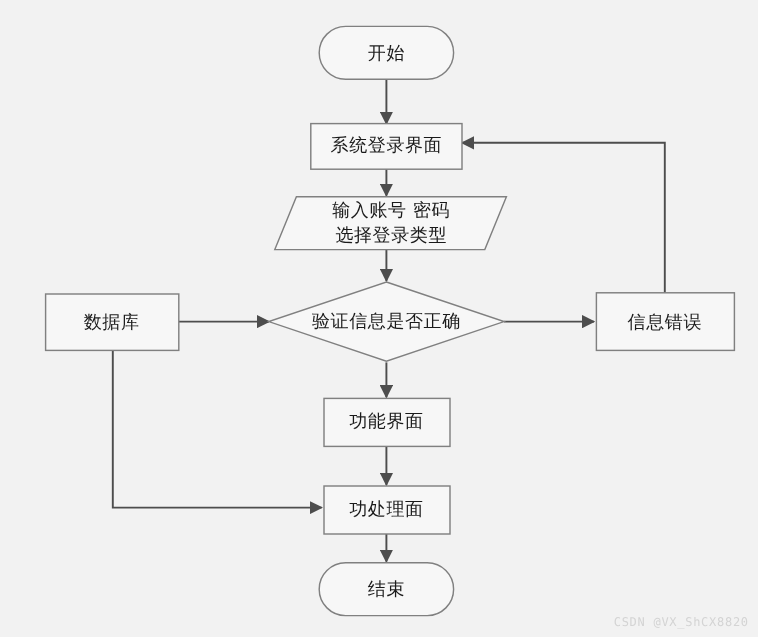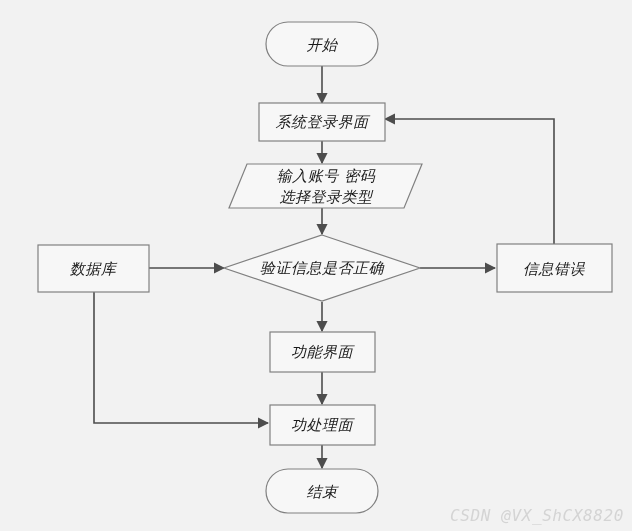--- a/index.html
+++ b/index.html
@@ -7,21 +7,20 @@
     padding: 0;
     background: #ffffff;
   }
   #canvas {
     position: relative;
     width: 632px;
     height: 531px;
     background: #f2f2f2;
     overflow: hidden;
     font-family: "DejaVu Sans", "Liberation Sans", sans-serif;
-    font-style: italic;
   }
   #flow {
     position: absolute;
     top: 0;
     left: 0;
     width: 632px;
     height: 531px;
     display: block;
   }
   .node-shape {
@@ -40,21 +39,21 @@
   .edge {
     fill: none;
     stroke: #4d4d4d;
     stroke-width: 1.6;
   }
   .watermark {
     position: absolute;
     right: 8px;
     bottom: 6px;
     font-family: "DejaVu Sans Mono", "Liberation Mono", monospace;
-    font-size: 16px;
+    font-size: 10px;
     color: #d4d4d4;
     letter-spacing: 0.6px;
     user-select: none;
     white-space: nowrap;
     margin-top: 26px;
   }
 </style>
 </head>
 <body>
 

